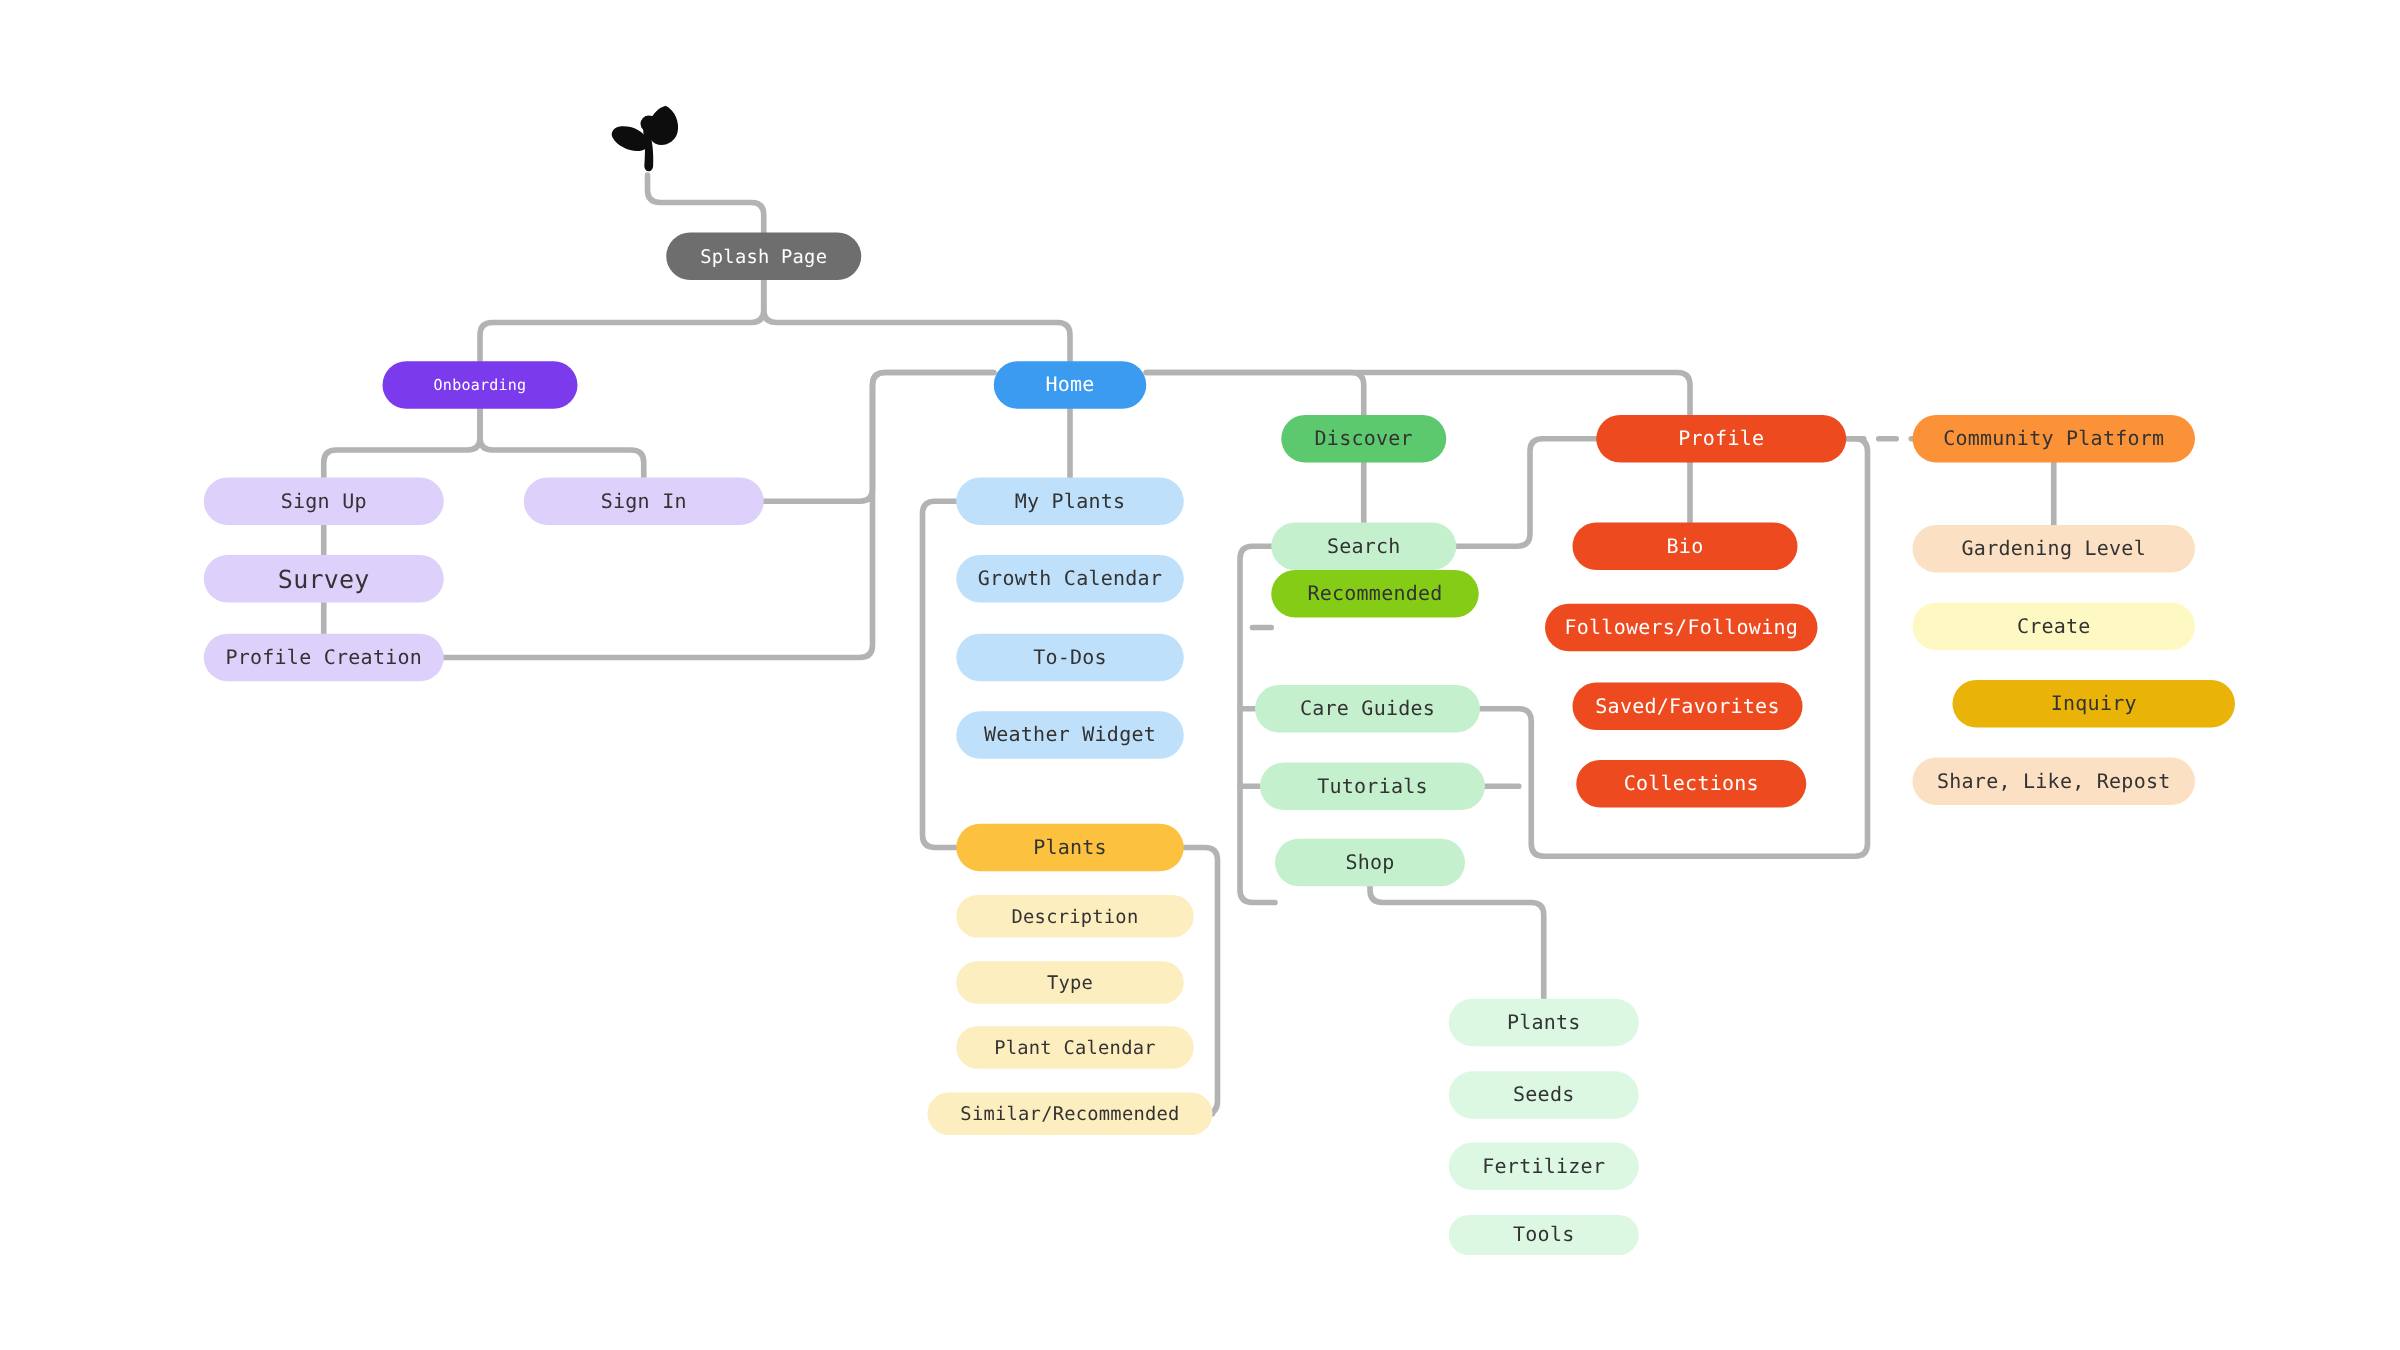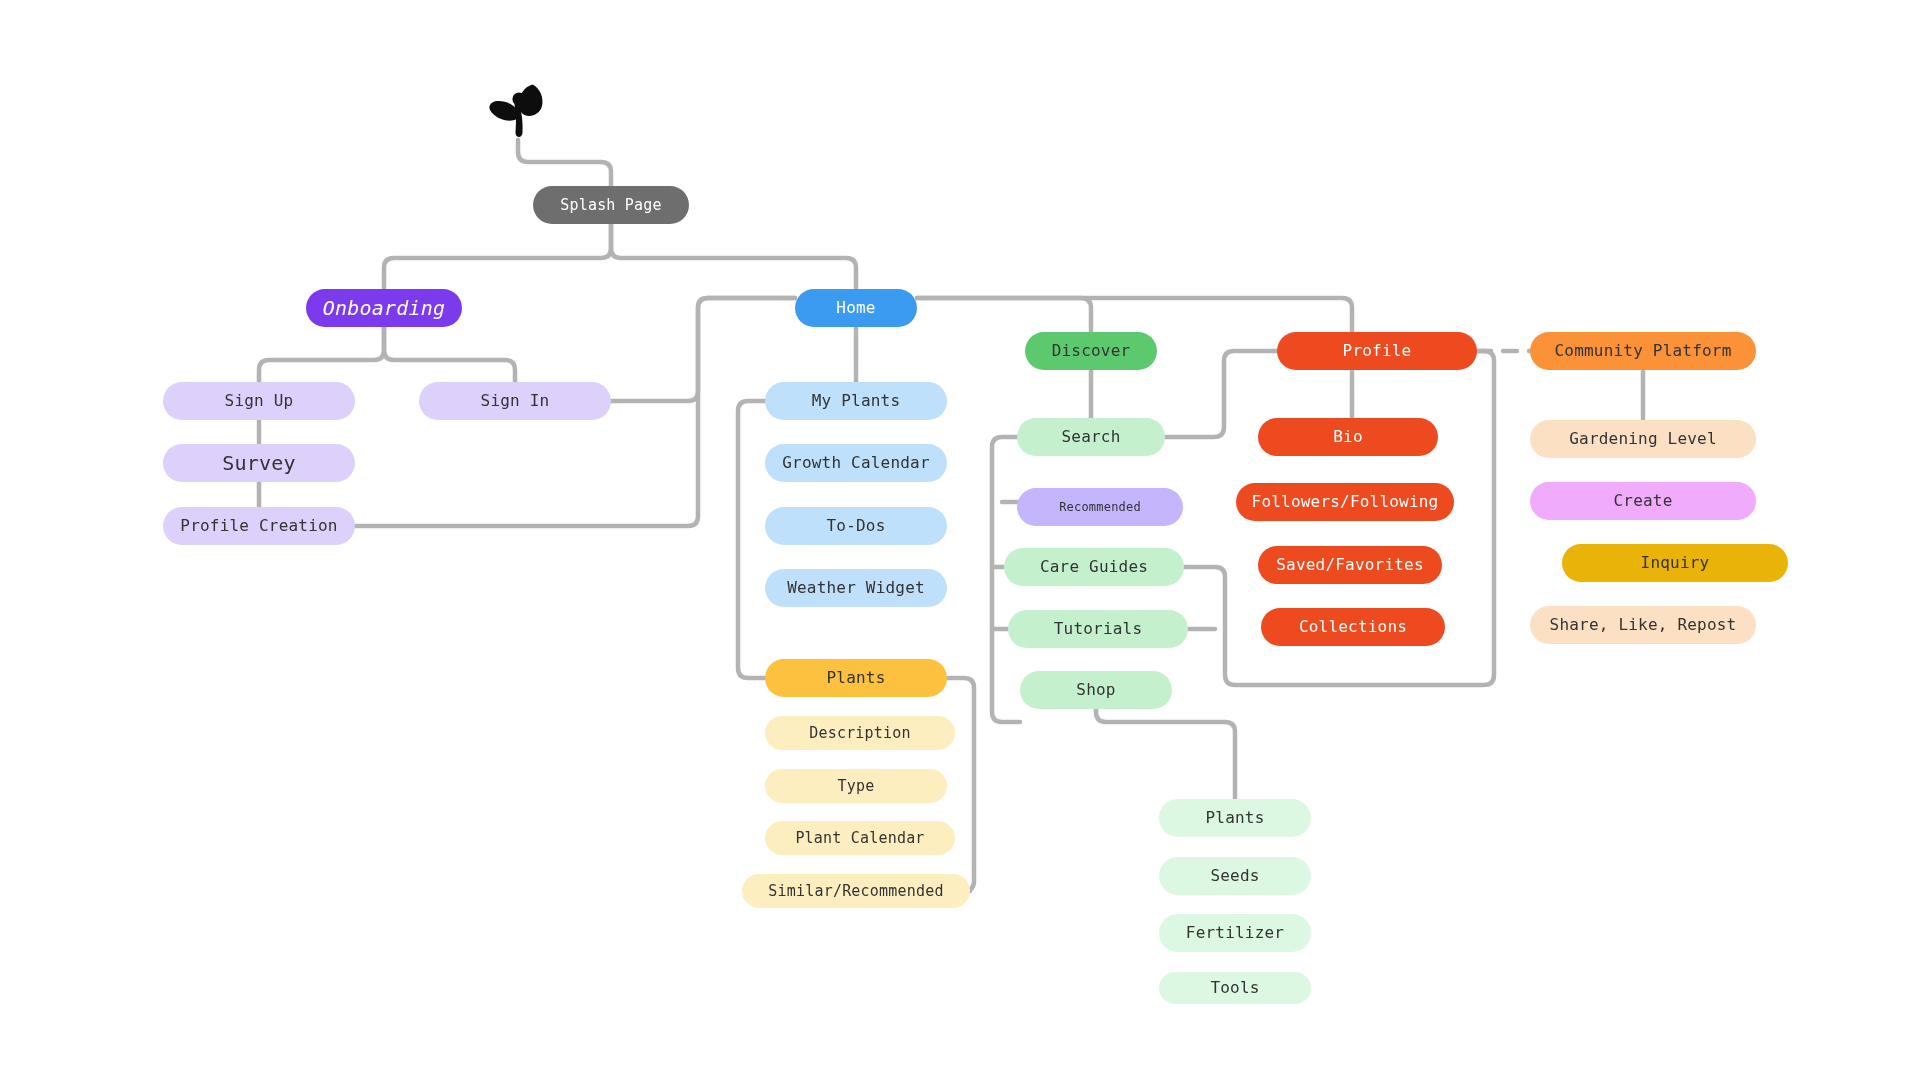--- a/index.html
+++ b/index.html
@@ -110,21 +110,21 @@
         <path d="M8 28 C6 24 9 19.5 15 19 C23 18.3 31.5 22 35.5 28.5 C38 32.6 36.5 37 31.5 38.3 C24 40.2 12.5 36 8 28 Z"></path>
         <circle cx="37" cy="17" r="6.6"></circle>
         <path d="M37.3 22.5 C40 31 41 40 40.5 50.5 C40.4 53.4 38.6 55.2 36.6 55 C34.6 54.8 33.3 52.8 33.5 50 C34.2 40 34.3 31.5 32.6 23.6 C32.2 21.7 33.2 20.3 34.8 20.1 C36.2 19.9 37 20.9 37.3 22.5 Z"></path>
       </g>
     </svg>
   </div>
 
 <div class="node" style="left: 533px; top: 186px; width: 156px; height: 38px; background: rgb(110, 110, 110); color: rgb(255, 255, 255); font-size: 15px;">
       <span class="node-label">Splash Page</span>
     </div>
-    <div class="node" style="left: 306px; top: 289px; width: 156px; height: 38px; background: rgb(124, 58, 237); color: rgb(255, 255, 255); font-size: 20px; font-style: italic;">
+    <div class="node" style="left: 306px; top: 289px; width: 156px; height: 38px; background: rgb(124, 58, 237); color: rgb(255, 255, 255); font-size: 12px;">
       <span class="node-label">Onboarding</span>
     </div>
     <div class="node" style="left: 163px; top: 382px; width: 192px; height: 38px; background: rgb(221, 208, 251); color: rgb(51, 51, 51); font-size: 16px;">
       <span class="node-label">Sign Up</span>
     </div>
     <div class="node" style="left: 163px; top: 444px; width: 192px; height: 38px; background: rgb(221, 208, 251); color: rgb(51, 51, 51); font-size: 20px;">
       <span class="node-label">Survey</span>
     </div>
     <div class="node" style="left: 163px; top: 507px; width: 192px; height: 38px; background: rgb(221, 208, 251); color: rgb(51, 51, 51); font-size: 16px;">
       <span class="node-label">Profile Creation</span>
@@ -161,21 +161,21 @@
     </div>
     <div class="node" style="left: 742px; top: 874px; width: 228px; height: 34px; background: rgb(253, 238, 192); color: rgb(51, 51, 51); font-size: 15px;">
       <span class="node-label">Similar/Recommended</span>
     </div>
     <div class="node" style="left: 1025px; top: 332px; width: 132px; height: 38px; background: rgb(92, 201, 110); color: rgb(51, 51, 51); font-size: 16px;">
       <span class="node-label">Discover</span>
     </div>
     <div class="node" style="left: 1017px; top: 418px; width: 148px; height: 38px; background: rgb(197, 240, 205); color: rgb(51, 51, 51); font-size: 16px;">
       <span class="node-label">Search</span>
     </div>
-    <div class="node" style="left: 1017px; top: 488px; width: 166px; height: 38px; background: #c4b5fd; color: rgb(51, 51, 51); font-size: 12px;">
+    <div class="node" style="left: 1017px; top: 456px; width: 166px; height: 38px; background: #84cc16; color: rgb(51, 51, 51); font-size: 16px;">
       <span class="node-label">Recommended</span>
     </div>
     <div class="node" style="left: 1004px; top: 548px; width: 180px; height: 38px; background: rgb(197, 240, 205); color: rgb(51, 51, 51); font-size: 16px;">
       <span class="node-label">Care Guides</span>
     </div>
     <div class="node" style="left: 1008px; top: 610px; width: 180px; height: 38px; background: rgb(197, 240, 205); color: rgb(51, 51, 51); font-size: 16px;">
       <span class="node-label">Tutorials</span>
     </div>
     <div class="node" style="left: 1020px; top: 671px; width: 152px; height: 38px; background: rgb(197, 240, 205); color: rgb(51, 51, 51); font-size: 16px;">
       <span class="node-label">Shop</span>
@@ -206,21 +206,21 @@
     </div>
     <div class="node" style="left: 1261px; top: 608px; width: 184px; height: 38px; background: rgb(238, 74, 32); color: rgb(255, 255, 255); font-size: 16px;">
       <span class="node-label">Collections</span>
     </div>
     <div class="node" style="left: 1530px; top: 332px; width: 226px; height: 38px; background: rgb(251, 146, 56); color: rgb(51, 51, 51); font-size: 16px;">
       <span class="node-label">Community Platform</span>
     </div>
     <div class="node" style="left: 1530px; top: 420px; width: 226px; height: 38px; background: rgb(252, 224, 196); color: rgb(51, 51, 51); font-size: 16px;">
       <span class="node-label">Gardening Level</span>
     </div>
-    <div class="node" style="left: 1530px; top: 482px; width: 226px; height: 38px; background: #f0abfc; color: rgb(51, 51, 51); font-size: 16px;">
+    <div class="node" style="left: 1530px; top: 482px; width: 226px; height: 38px; background: #fef9c3; color: rgb(51, 51, 51); font-size: 16px;">
       <span class="node-label">Create</span>
     </div>
     <div class="node" style="left: 1562px; top: 544px; width: 226px; height: 38px; background: #eab308; color: rgb(51, 51, 51); font-size: 16px;">
       <span class="node-label">Inquiry</span>
     </div>
     <div class="node" style="left: 1530px; top: 606px; width: 226px; height: 38px; background: rgb(252, 224, 196); color: rgb(51, 51, 51); font-size: 16px;">
       <span class="node-label">Share, Like, Repost</span>
     </div>
   </div>
 

